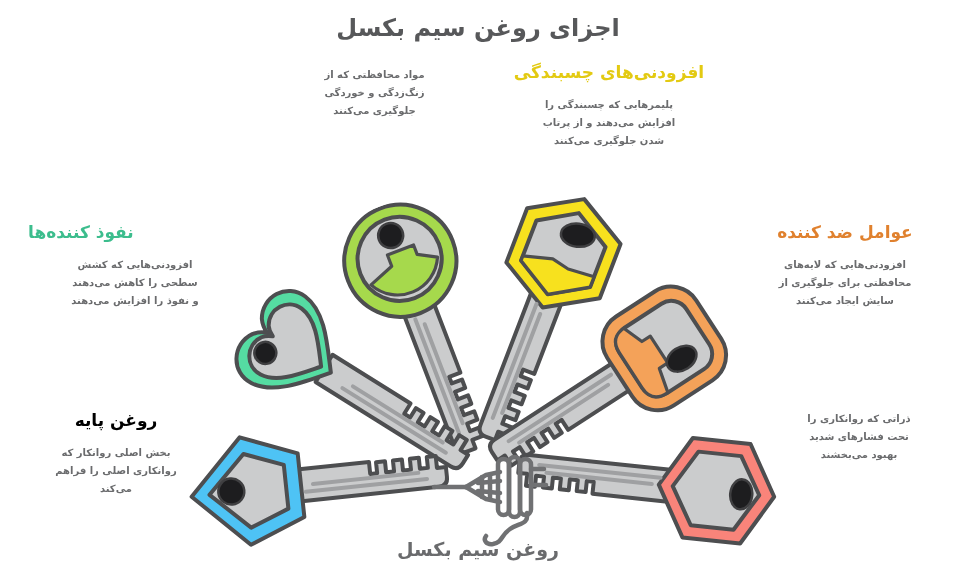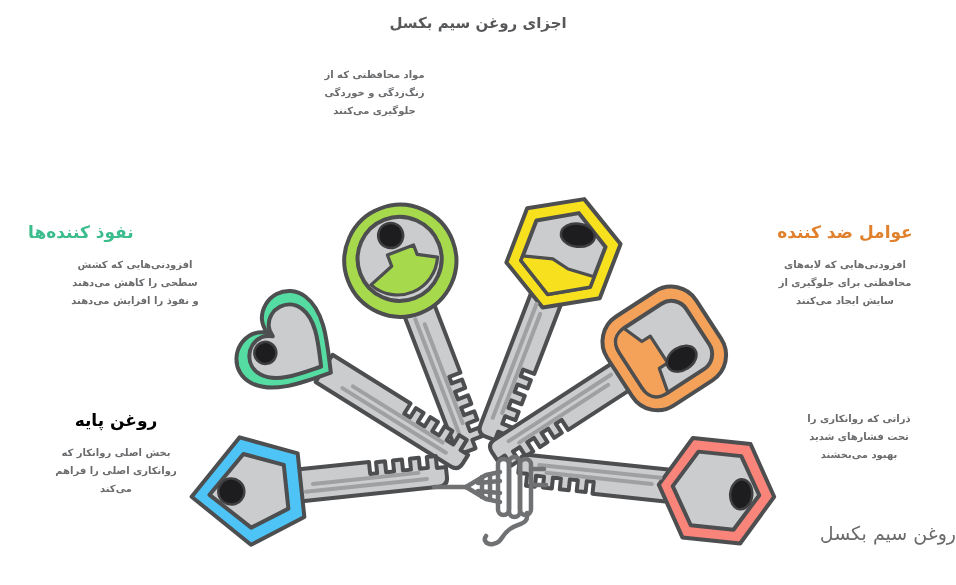--- a/index.html
+++ b/index.html
@@ -2,25 +2,25 @@
 <html lang="fa"><head>
 <meta charset="utf-8">
 <style>
   html,body{margin:0;padding:0;background:#ffffff;}
   .canvas{
     position:relative;width:956px;height:585px;background:#ffffff;overflow:hidden;
     font-family:"DejaVu Sans", sans-serif;direction:rtl;
   }
   .title{
     position:absolute;top:14px;left:0;width:100%;text-align:center;
-    font-size:15px;font-weight:bold;color:#57585a;letter-spacing:0;
+    font-size:24px;font-weight:bold;color:#57585a;letter-spacing:0;
   }
   .footer-label{
-    position:absolute;top:522px;left:0;width:100%;text-align:right;
-    font-size:19px;font-weight:normal;color:#6a6b6d;
+    position:absolute;top:538px;left:0;width:100%;text-align:center;
+    font-size:19px;font-weight:bold;color:#6a6b6d;
   }
   .tb{position:absolute;text-align:center;}
   .tb h3{margin:0 0 13px 0;font-size:17px;font-weight:bold;line-height:1.25;}
   .tb p{margin:0;font-size:10px;font-weight:bold;line-height:1.78;color:#6a6b6d;white-space:pre-line;}
   .tb-green  {left:272px;top:66px;width:205px;}
   .tb-yellow {left:500px;top:62px;width:218px;}
   .tb-teal   {left:28px;top:222px;width:214px;}
   .tb-teal h3{text-align:left;}
   .tb-orange {left:738px;top:222px;width:214px;}
   .tb-blue   {left:18px;top:410px;width:196px;}
@@ -124,20 +124,26 @@
       <path d="M97,68 C99,80 88,78 80,84 C70,91 73,97 63,99 C56,100 53,95 56,91"></path>
     </g>
   </svg>
 
   <div class="tb tb-green c-green">
     <p>مواد محافظتی که از
 زنگ‌زدگی و خوردگی
 جلوگیری می‌کنند</p>
   </div>
 
+  <div class="tb tb-yellow c-yellow">
+    <h3>افزودنی‌های چسبندگی</h3>
+    <p>پلیمرهایی که چسبندگی را
+افزایش می‌دهند و از پرتاب
+شدن جلوگیری می‌کنند</p>
+  </div>
 
   <div class="tb tb-teal c-teal">
     <h3>نفوذ کننده‌ها</h3>
     <p>افزودنی‌هایی که کشش
 سطحی را کاهش می‌دهند
 و نفوذ را افزایش می‌دهند</p>
   </div>
 
   <div class="tb tb-orange c-orange">
     <h3>عوامل ضد کننده</h3>

